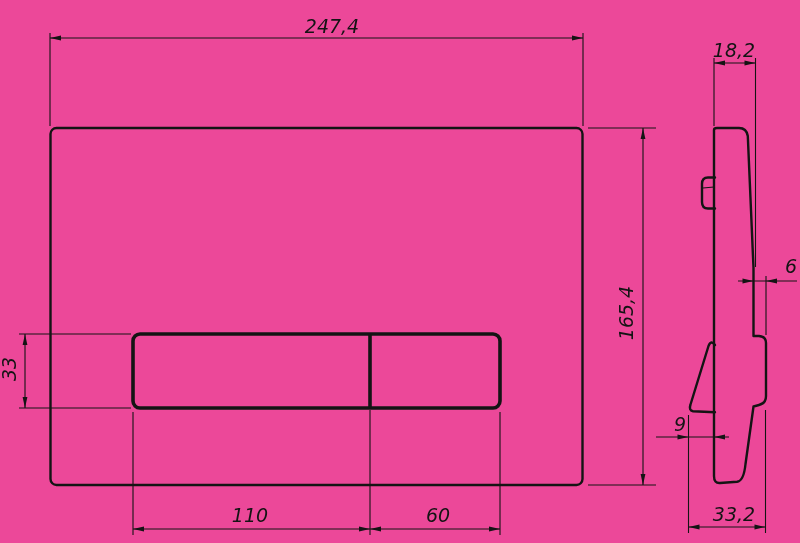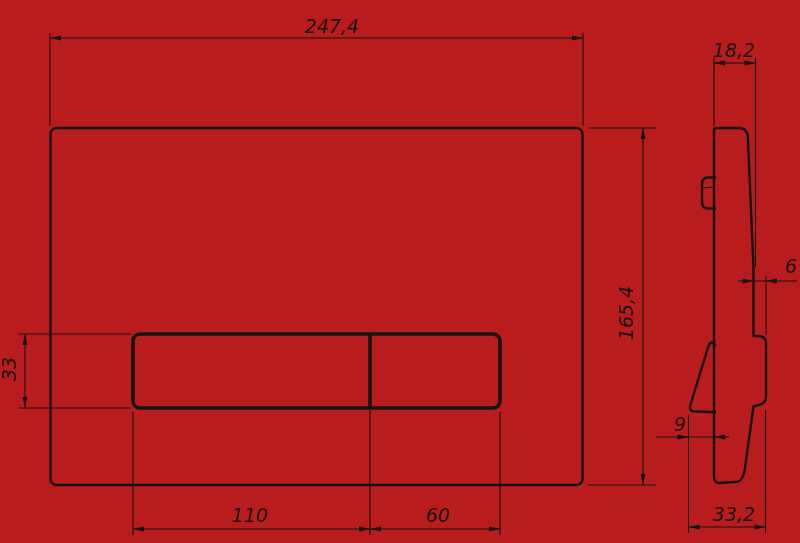--- a/index.html
+++ b/index.html
@@ -5,21 +5,21 @@
   html, body {
     margin: 0;
     padding: 0;
     background: #ffffff;
     font-family: "DejaVu Sans", "Liberation Sans", sans-serif;
   }
   .drawing-stage {
     position: relative;
     width: 800px;
     height: 543px;
-    background: #b91c1c;
+    background: #ec4899;
     overflow: hidden;
   }
   svg { display: block; }
   .outline {
     fill: none;
     stroke: #141414;
     stroke-width: 2.4;
     stroke-linejoin: round;
     stroke-linecap: round;
   }

